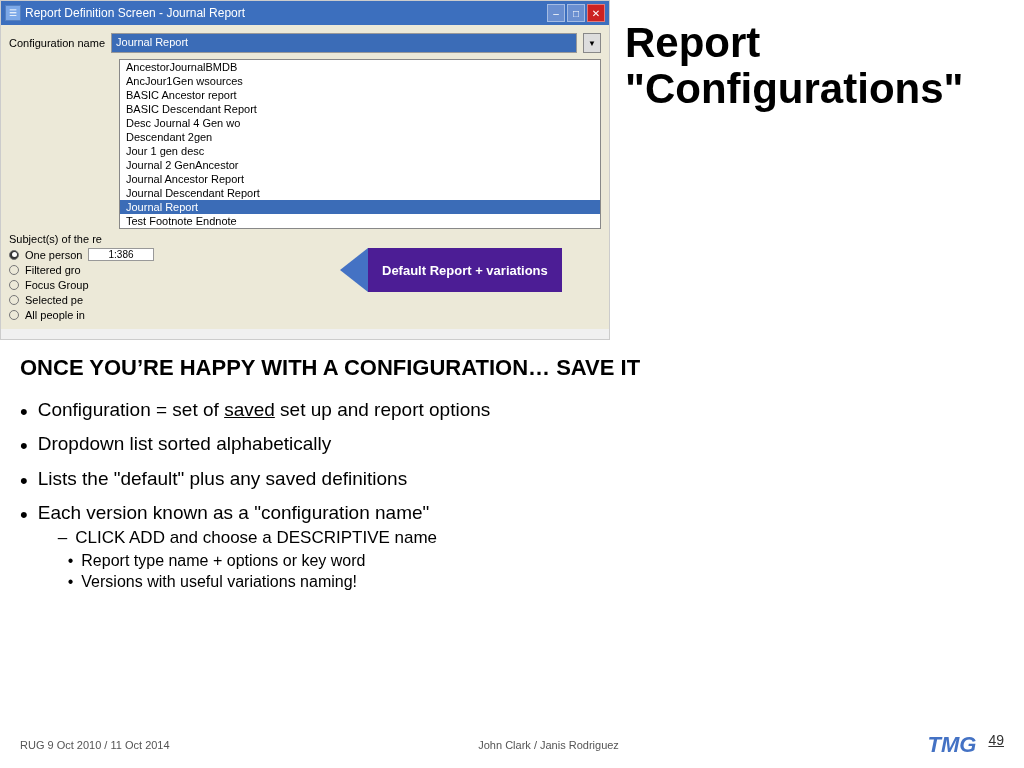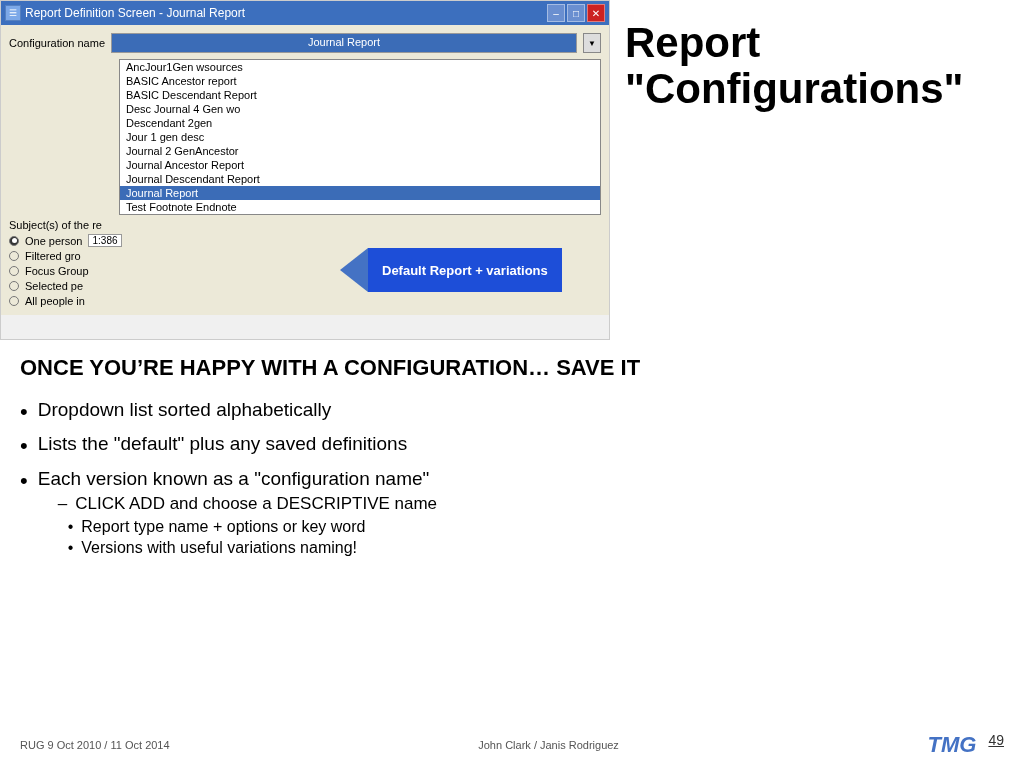--- a/index.html
+++ b/index.html
@@ -70,21 +70,20 @@
       background: #ece9d8;
       padding: 8px;
     }
 
     
     .config-row {
       display: flex;
       align-items: center;
       gap: 6px;
       margin-bottom: 6px;
-      text-align: center;
     }
     .config-label {
       font-size: 11px;
       white-space: nowrap;
     }
     .config-input {
       background: #3b6cb7;
       color: white;
       border: 1px solid #999;
       padding: 2px 4px;
@@ -151,21 +150,21 @@
     }
     .radio-circle.selected::after {
       content: '';
       width: 5px; height: 5px;
       background: white;
       border-radius: 50%;
     }
     .person-id {
       background: white;
       border: 1px solid #999;
-      padding: 0 3px;
+      padding: 0 19px;
       font-size: 10px;
     }
 
     
     .right-panel {
       position: absolute;
       top: 20px;
       left: 625px;
       width: 385px;
     }
@@ -185,21 +184,21 @@
       align-items: center;
       gap: 0;
     }
     .arrow-shape {
       width: 0; height: 0;
       border-top: 22px solid transparent;
       border-bottom: 22px solid transparent;
       border-right: 28px solid #4472c4;
     }
     .arrow-label {
-      background: #1d4ed8;
+      background: #4c1d95;
       color: white;
       padding: 6px 14px;
       font-size: 13px;
       font-weight: bold;
       height: 44px;
       display: flex;
       align-items: center;
     }
 
     
@@ -313,20 +312,21 @@
       <span class="titlebar-btn close">✕</span>
     </div>
   </div>
   <div class="window-body">
     <div class="config-row">
       <span class="config-label">Configuration name</span>
       <div class="config-input">Journal Report</div>
       <div class="config-dropdown-btn">▼</div>
     </div>
     <div class="dropdown-list">
+      <div>AncestorJournalBMDB</div>
       <div>AncJour1Gen wsources</div>
       <div>BASIC Ancestor report</div>
       <div>BASIC Descendant Report</div>
       <div>Desc Journal 4 Gen wo</div>
       <div>Descendant 2gen</div>
       <div>Jour 1 gen desc</div>
       <div>Journal 2 GenAncestor</div>
       <div>Journal Ancestor Report</div>
       <div>Journal Descendant Report</div>
       <div class="selected">Journal Report</div>
@@ -369,20 +369,25 @@
 </div>
 
 <div class="arrow-box">
   <div class="arrow-shape"></div>
   <div class="arrow-label">Default Report + variations</div>
 </div>
 
 <div class="bottom-content">
   <div class="headline">ONCE YOU’RE HAPPY WITH A CONFIGURATION… SAVE IT</div>
   <ul class="bullet-list">
+    <li>
+      <span>
+        Configuration = set of <span class="underline">saved</span> set up and report options
+      </span>
+    </li>
     <li>
       <span>Dropdown list sorted alphabetically</span>
     </li>
     <li>
       <span>Lists the "default" plus any saved definitions</span>
     </li>
     <li>
       <div>
         <span>Each version known as a "configuration name"</span>
         <ul class="sub-bullets">

